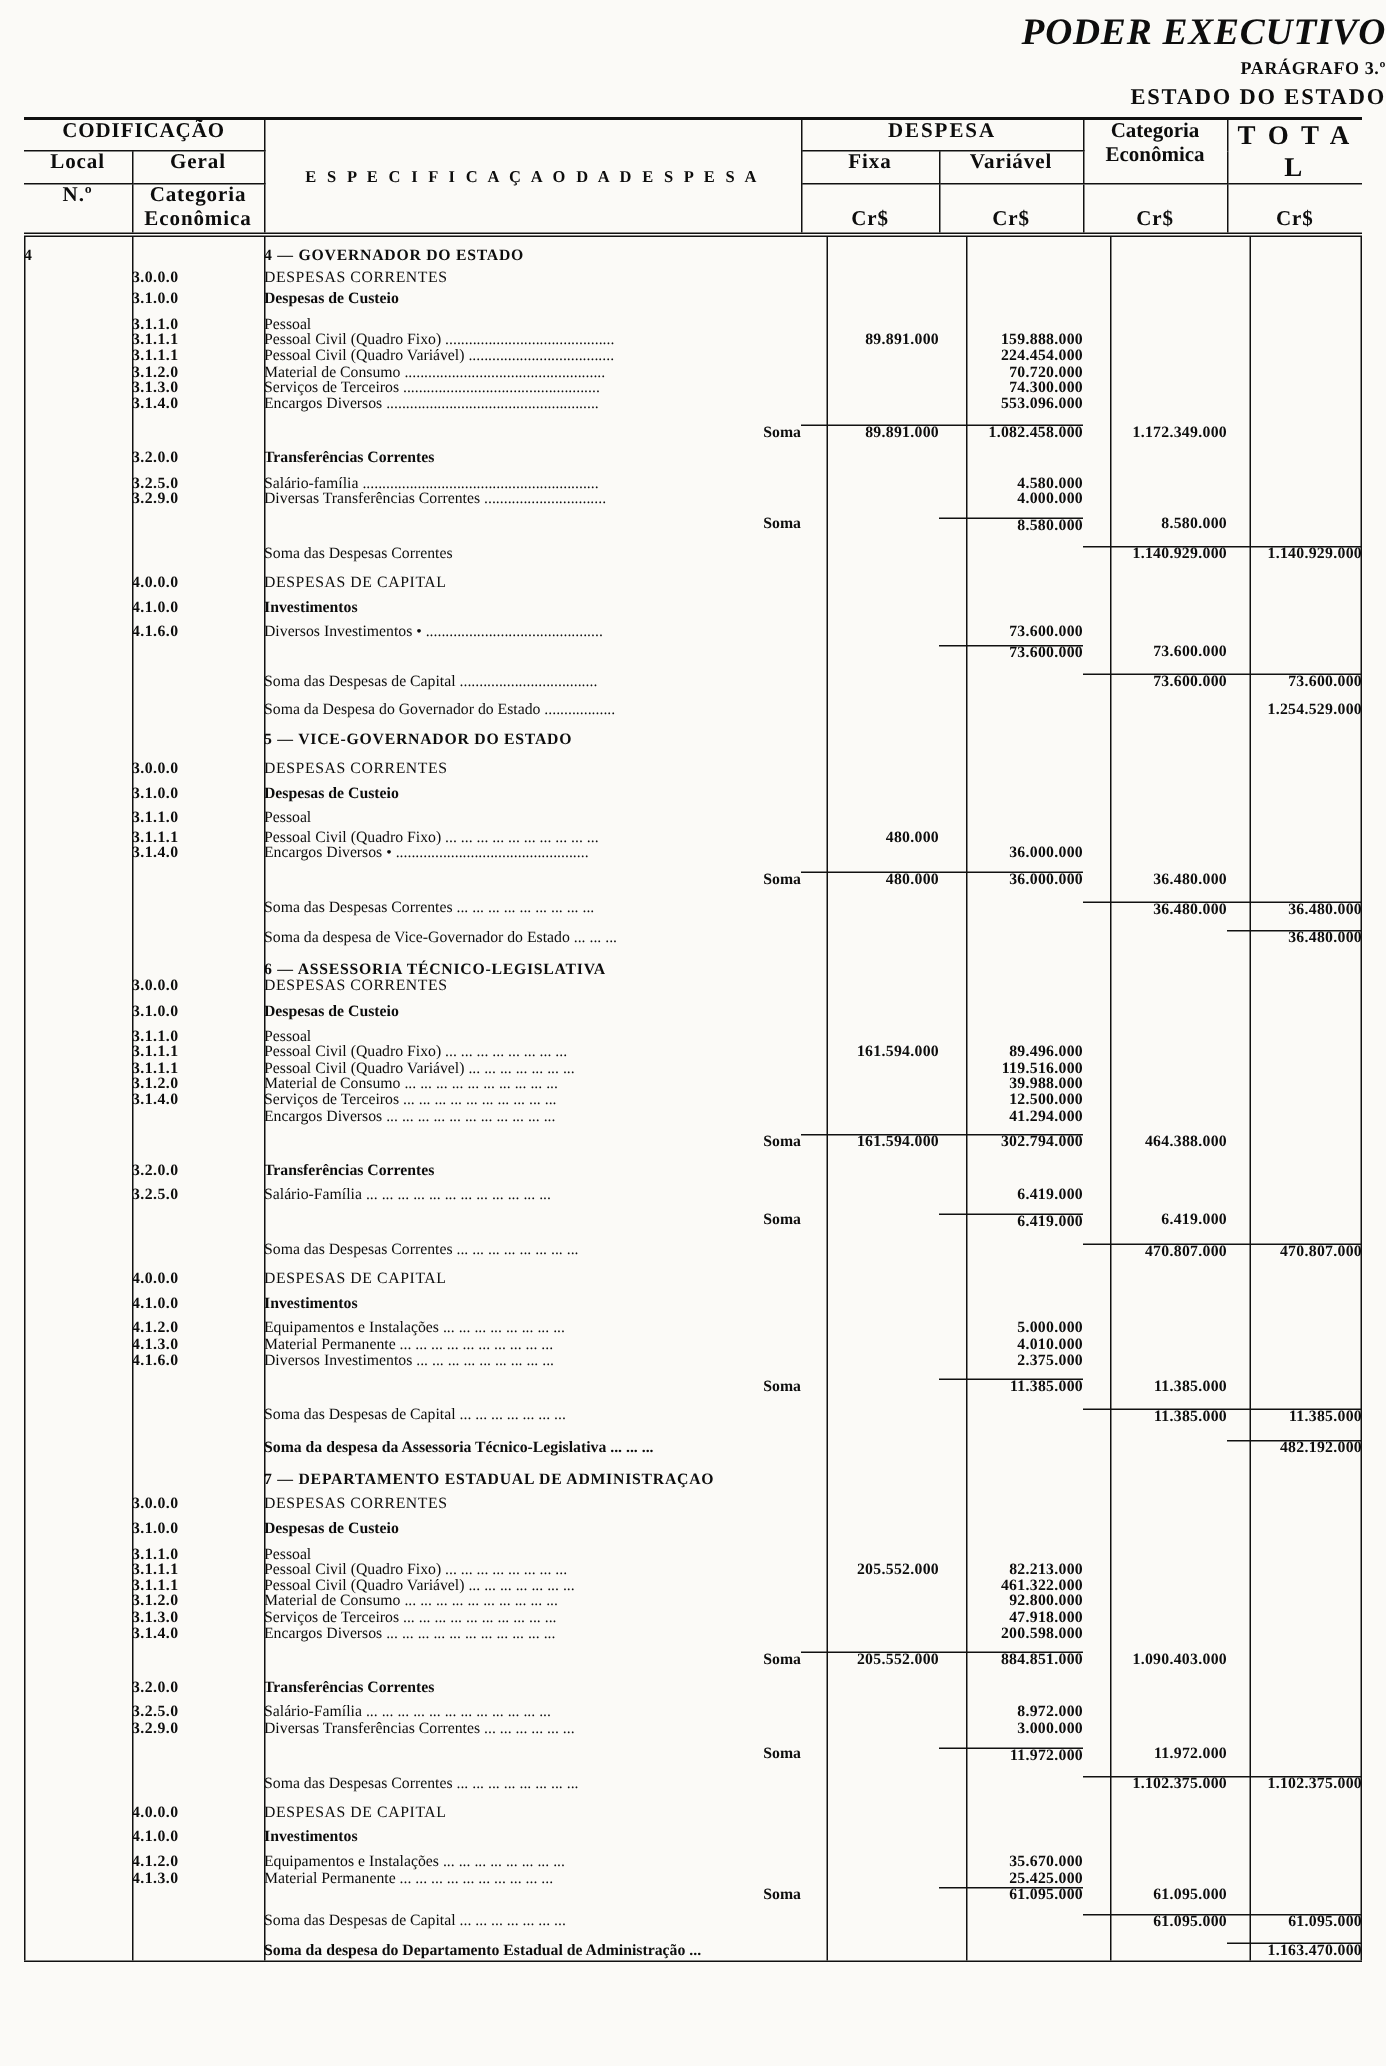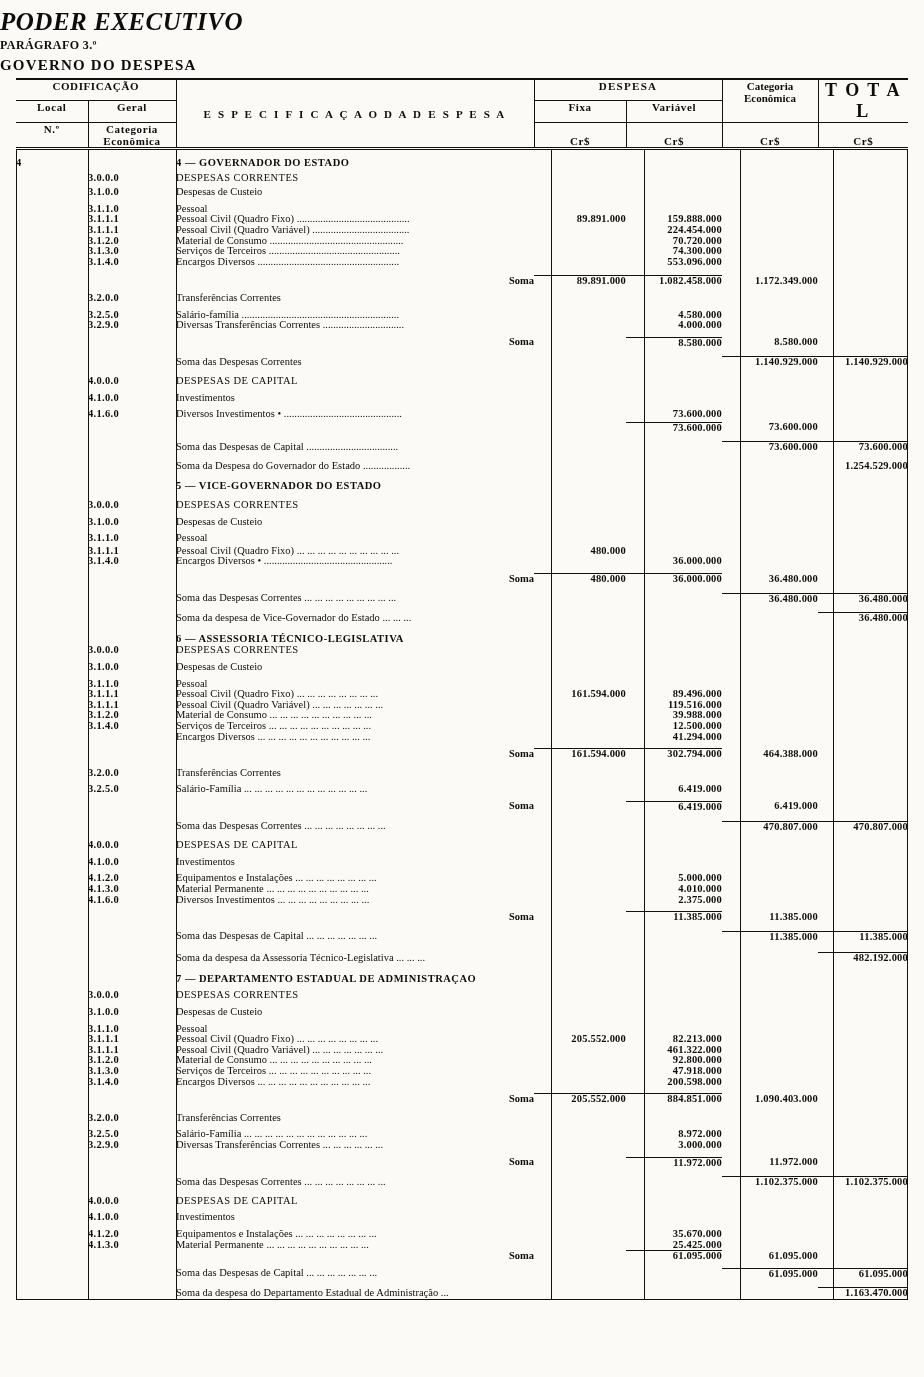--- a/index.html
+++ b/index.html
@@ -5,21 +5,21 @@
   html, body { margin:0; padding:0; }
   body {
     width: 924px;
     background: #fbfaf7;
     font-family: "Liberation Serif", serif;
     color: #0d0d0d;
   }
   .page { width: 924px; position: relative; padding: 0; }
 
   
-  .doc-header { text-align:left; padding-top:8px; }
+  .doc-header { text-align:right; padding-top:8px; }
   .doc-title {
     font-family: "Liberation Serif", serif;
     font-style: italic; font-weight: bold;
     font-size: 25px; letter-spacing: 0.5px;
   }
   .doc-sub1 { font-size: 12px; font-weight: bold; letter-spacing: 0.4px; margin-top: 2px; }
   .doc-sub2 { font-size: 15px; font-weight: bold; letter-spacing: 1.2px; margin-top: 4px; margin-bottom: 4px; }
 
   table.grid { width: 892px; margin: 0 16px; border-collapse: collapse; table-layout: fixed; }
 
@@ -28,24 +28,24 @@
   col.c-geral { width: 88px; }
   col.c-espec { width: 358px; }
   col.c-fixa  { width: 92px; }
   col.c-var   { width: 96px; }
   col.c-cat   { width: 96px; }
   col.c-total { width: 90px; }
 
   .grid th, .grid td { padding:0; vertical-align: top; }
 
   
-  .hdr td, .hdr th { text-align:center; font-size: 11px; font-weight: bold; }
+  .hdr td, .hdr th { text-align:center; font-size: 14px; font-weight: bold; }
   .hdr-row1 td { border-bottom: 1px solid #111; }
   .hdr .lbl { letter-spacing: 0.6px; }
-  .hdr .big { font-size: 11px; letter-spacing: 1.3px; }
+  .hdr .big { font-size: 14px; letter-spacing: 1.3px; }
   .hdr .total-lbl { font-size: 18px; letter-spacing: 2px; }
   .hdr .espec-lbl { font-size: 11px; letter-spacing: 2.2px; font-weight:bold; }
   .cell-pad { padding: 3px 2px; }
 
   
   .body-wrap { position: relative; }
   .rowtbl { width: 892px; margin: 0 16px; border-collapse: collapse; table-layout: fixed; }
   .rowtbl td { font-size: 10.5px; padding: 0; line-height: 10.6px; vertical-align: top; }
 
   .c1 { width: 72px; }
@@ -57,37 +57,37 @@
   .c7 { width: 90px; }
 
   .code  { font-size: 10px; font-weight: bold; text-align: left; padding-left: 18px; letter-spacing: 0.3px; }
   .codeL { font-size: 10.5px; font-weight: bold; text-align: left; padding-left: 30px; }
   .spec  { padding-left: 12px; }
   .num   { text-align: right; padding-right: 8px; font-size: 10px; font-weight: bold; letter-spacing: 0.2px; }
   .soma-lbl { text-align: right; padding-right: 10px; font-weight: bold; font-size: 10px; }
 
   .sechead { font-weight: bold; font-size: 11px; letter-spacing: 0.5px; padding-left: 12px; }
   .caps { font-size: 11px; letter-spacing: 0.4px; padding-left: 12px; }
-  .bold { font-weight: normal; }
+  .bold { font-weight: bold; }
   .dotted { font-size: 10.5px; }
   .ul-num { border-top: 1px solid #111; }
 
   
   .vlines { position:absolute; top:0; left:0; right:0; bottom:0; pointer-events:none; }
   .vline { position:absolute; top:0; bottom:0; width:0; border-left:1px solid #111; }
 </style>
 </head>
 <body>
 
 <div class="page">
 
   <div class="doc-header">
     <div class="doc-title">PODER EXECUTIVO</div>
     <div class="doc-sub1">PARÁGRAFO 3.º</div>
-    <div class="doc-sub2">GOVERNO  DO  DESPESA</div>
+    <div class="doc-sub2">ESTADO  DO  ESTADO</div>
   </div>
 
   <div style="border-top:2px solid #111; margin:0 16px;"></div>
   <table class="grid hdr">
     <colgroup>
       <col class="c-local">
         <col class="c-geral">
         <col class="c-espec">
       <col class="c-fixa">
         <col class="c-var">

